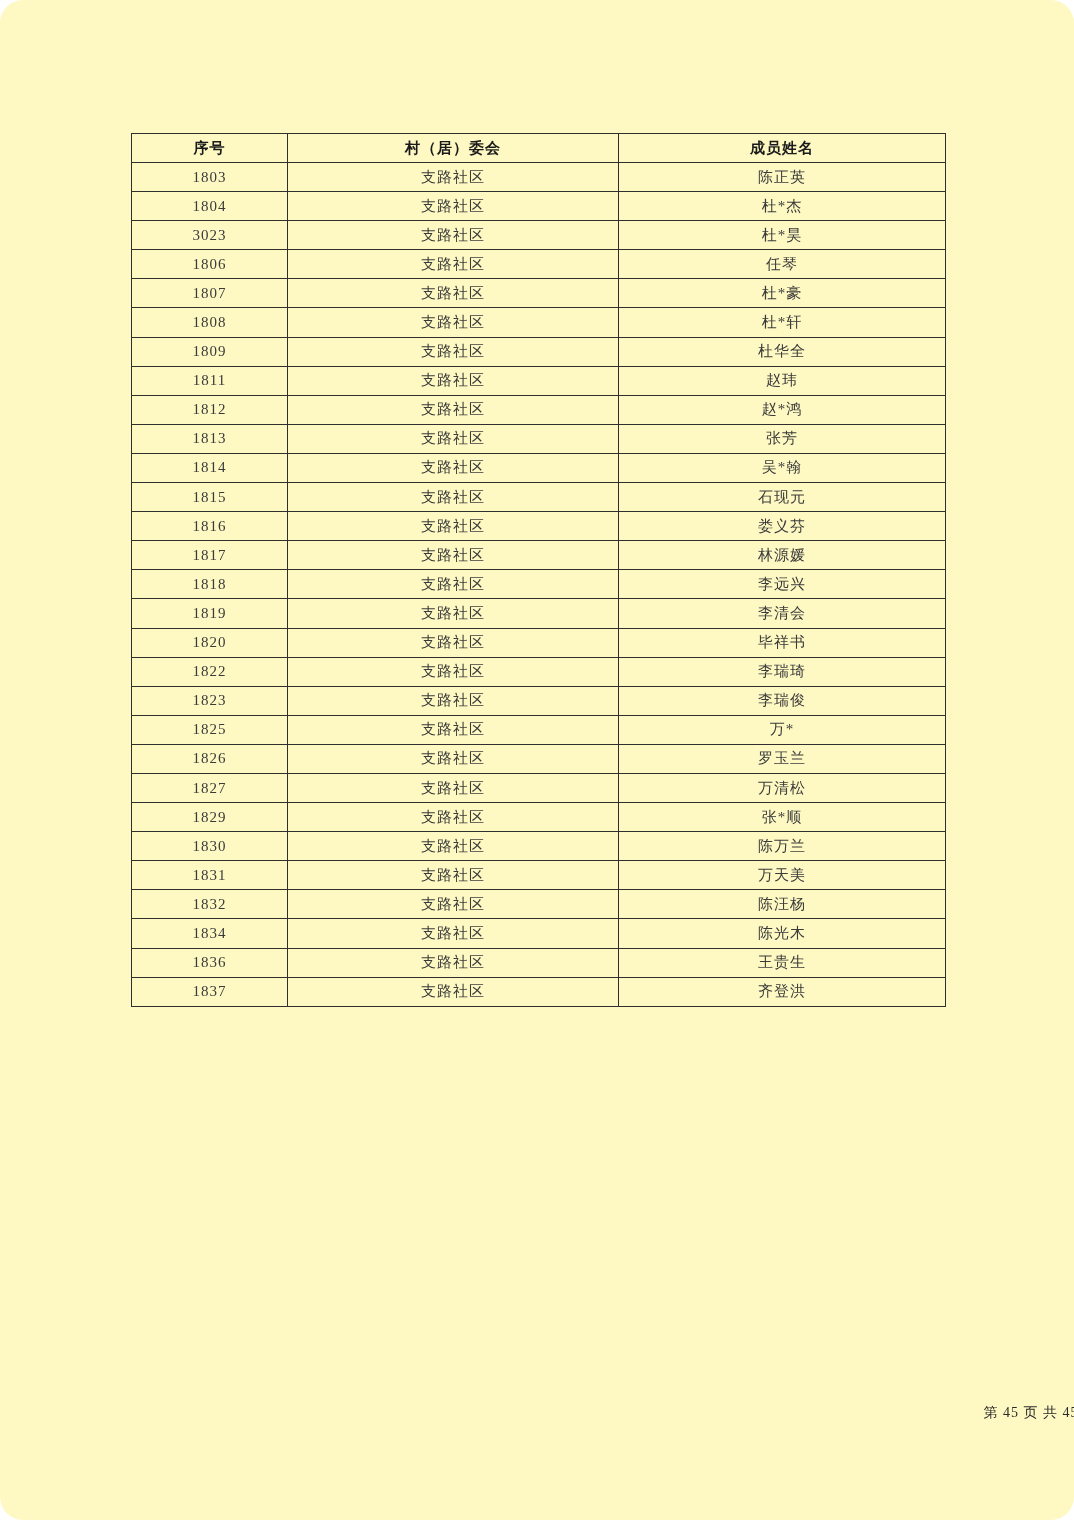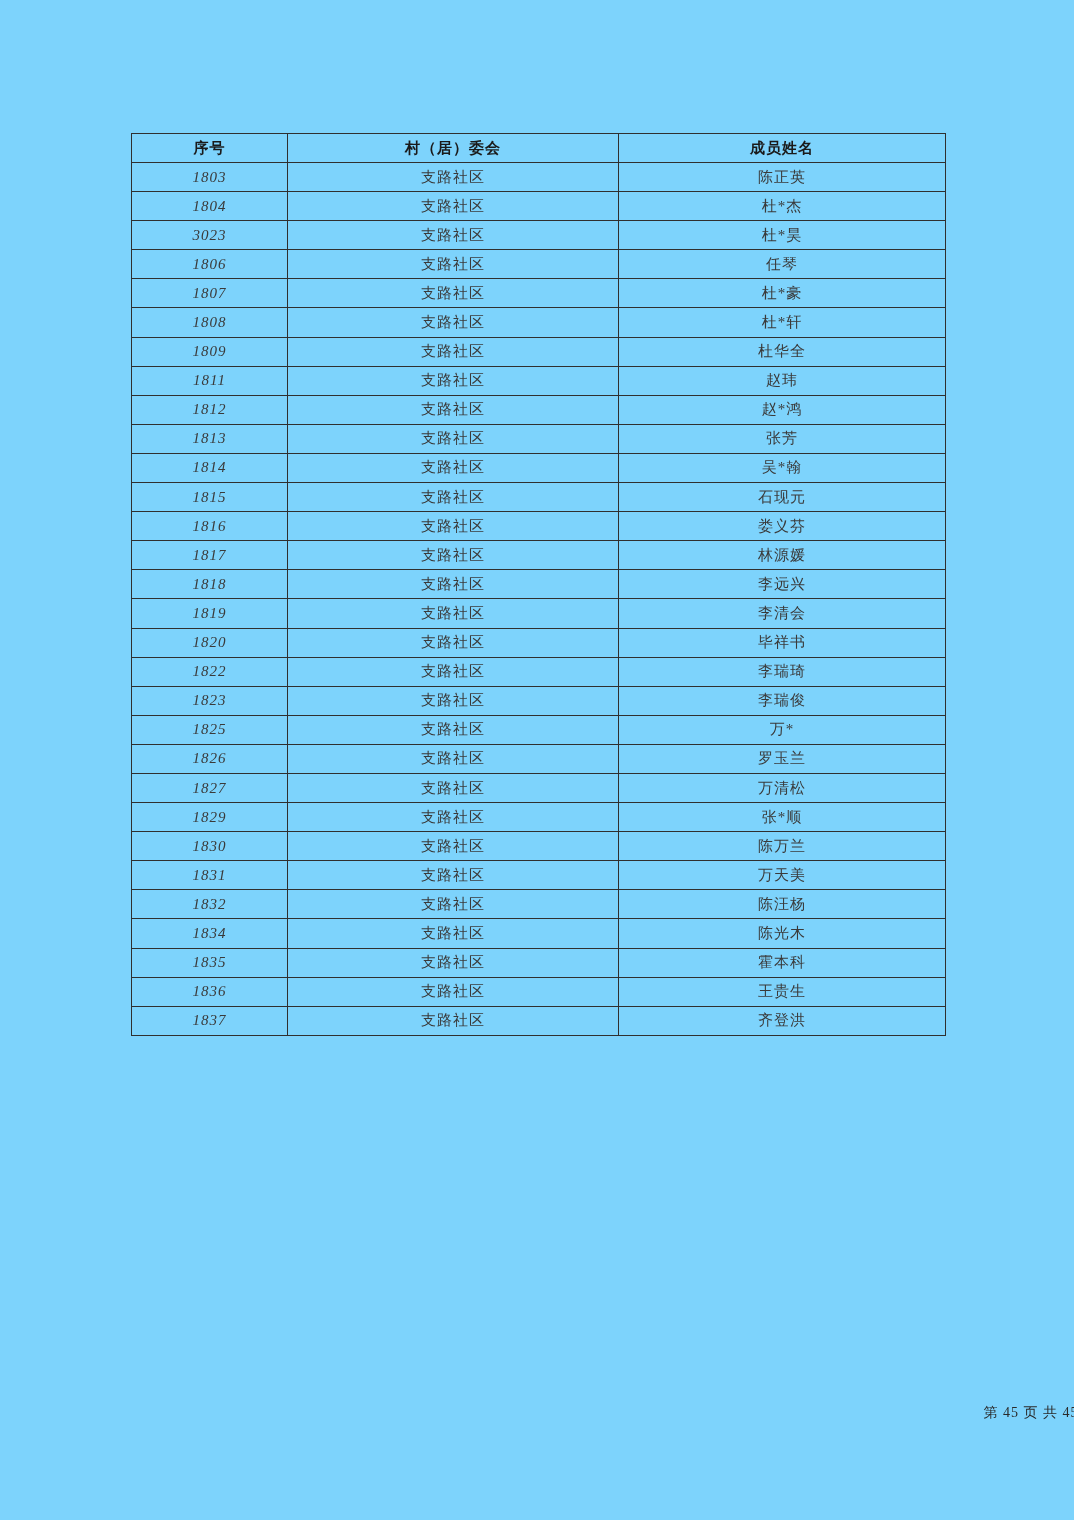--- a/index.html
+++ b/index.html
@@ -4,23 +4,24 @@
 <style>
   html, body {
     margin: 0;
     padding: 0;
     background: #ffffff;
   }
   .page {
     position: relative;
     width: 1074px;
     height: 1520px;
-    background: #7dd3fc;
+    background: #fef9c3;
     overflow: hidden;
     font-family: "Liberation Serif", serif;
+    border-radius: 23px;
   }
   table.roster {
     position: absolute;
     left: 131px;
     top: 133px;
     width: 814px;
     border-collapse: collapse;
     table-layout: fixed;
   }
   table.roster col.c1 { width: 156px; }
@@ -45,21 +46,20 @@
   table.roster td {
     height: 28.1px;
     font-family: "Liberation Serif", serif;
     font-size: 15px;
     color: #3a3a3a;
     letter-spacing: 1px;
   }
   td.serial {
     font-family: "Liberation Serif", serif;
     letter-spacing: 0.5px;
-    font-style: italic;
   }
   .page-footer {
     position: absolute;
     left: 0;
     top: 1404px;
     width: 100%;
     text-align: right;
     font-family: "Liberation Serif", serif;
     font-size: 14px;
     color: #2a2a2a;
@@ -216,25 +216,20 @@
           <td class="serial">1832</td>
           <td class="committee">支路社区</td>
           <td class="name">陈汪杨</td>
         </tr>
         <tr>
           <td class="serial">1834</td>
           <td class="committee">支路社区</td>
           <td class="name">陈光木</td>
         </tr>
         <tr>
-          <td class="serial">1835</td>
-          <td class="committee">支路社区</td>
-          <td class="name">霍本科</td>
-        </tr>
-        <tr>
           <td class="serial">1836</td>
           <td class="committee">支路社区</td>
           <td class="name">王贵生</td>
         </tr>
         <tr>
           <td class="serial">1837</td>
           <td class="committee">支路社区</td>
           <td class="name">齐登洪</td>
         </tr>
       </tbody>

